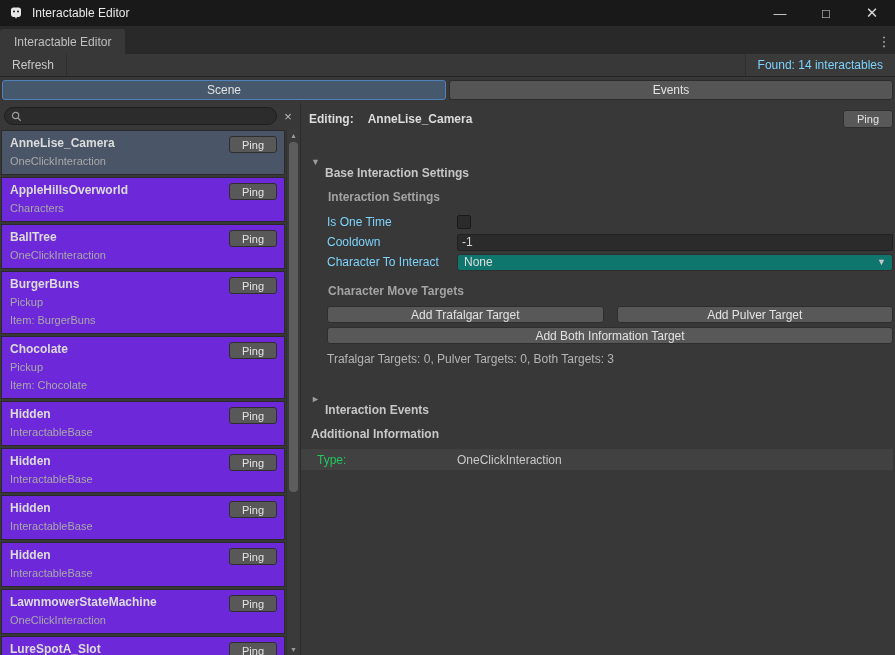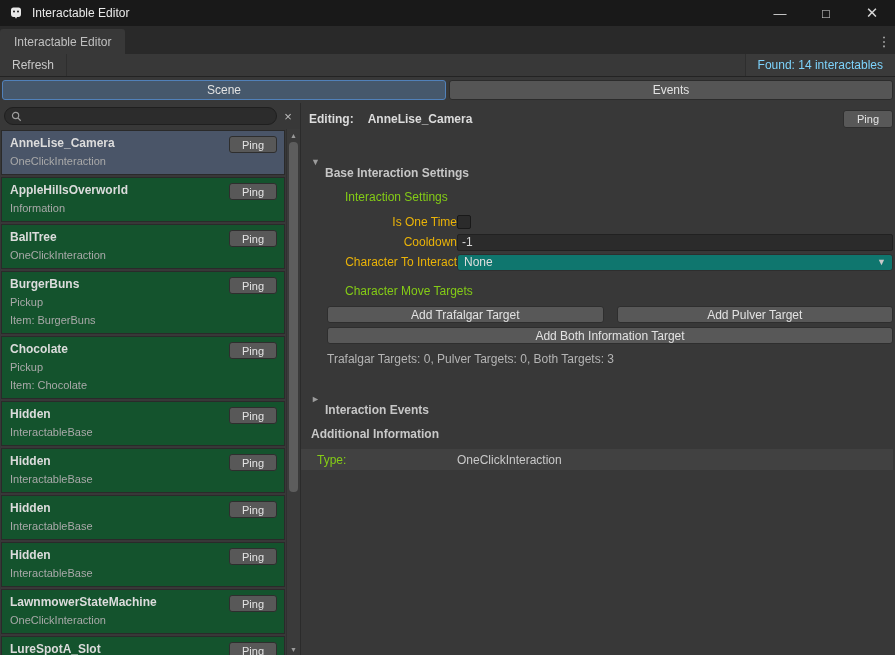--- a/index.html
+++ b/index.html
@@ -49,21 +49,21 @@
   .search-row { height:26px; display:flex; align-items:center; padding:0 4px; }
   .search-field { flex:1; height:18px; background:#2c2c2c; border:1px solid #1f1f1f; border-radius:9px;
                   display:flex; align-items:center; padding:0 6px; }
   .search-field svg { flex:0 0 auto; margin-right:4px; }
   .search-input { flex:1; background:transparent; border:none; outline:none; color:#d8d8d8; font-size:11px;
                   font-family:"Liberation Sans", sans-serif; min-width:0; }
   .clear-x { width:16px; text-align:center; color:#bdbdbd; font-size:13px; margin-left:3px; cursor:default; }
 
   .list-wrap { flex:1; display:flex; overflow:hidden; }
   .list { flex:1; overflow:hidden; padding:1px 1px 0 1px; }
-  .list-item { position:relative; background:#14532d; border:1px solid #2a2a2a; margin-bottom:2px;
+  .list-item { position:relative; background:#6d28d9; border:1px solid #2a2a2a; margin-bottom:2px;
                padding:5px 8px 6px 8px; }
   .list-item.selected { background:#4a5568; }
   .item-name { color:#dcdcdc; font-weight:bold; font-size:12px; line-height:14px; }
   .item-sub { color:#a9a9a9; font-size:11px; line-height:13px; margin-top:5px; }
   .ping-btn { position:absolute; right:7px; top:5px; width:48px; height:17px; background:#585858;
               border:1px solid #2e2e2e; border-radius:3px; color:#e4e4e4; font-size:11px;
               font-family:"Liberation Sans", sans-serif; display:flex; align-items:center; justify-content:center; }
 
   
   .scrollbar { width:14px; background:#3a3a3a; border-left:1px solid #303030; position:relative;
@@ -81,41 +81,41 @@
   .editing-value { font-weight:bold; color:#dcdcdc; }
   .editor-ping { margin-left:auto; width:50px; height:18px; background:#585858; border:1px solid #2e2e2e;
                  border-radius:3px; color:#e4e4e4; font-size:11px; font-family:"Liberation Sans", sans-serif;
                  display:flex; align-items:center; justify-content:center; }
 
   .foldout { display:flex; align-items:center; margin:4px 0 10px 2px; }
   .foldout .tri { color:#9c9c9c; font-size:9px; width:14px; }
   .foldout .fo-label { font-weight:bold; color:#c6c6c6;margin-top:23px; }
 
   .section { padding-left:18px; }
-  .sec-header { font-weight:normal; color:#84cc16; margin:6px 0 8px 18px; }
+  .sec-header { font-weight:bold; color:#a3a3a3; margin:6px 0 8px 1px; }
   .prop-row { display:flex; align-items:center; height:20px; }
-  .prop-label { width:130px; color:#eab308; flex:0 0 auto;text-align:right; }
+  .prop-label { width:130px; color:#7dd3fc; flex:0 0 auto; }
   .checkbox { width:14px; height:14px; background:#2b2b2b; border:1px solid #191919; border-radius:2px; }
   .text-field { flex:1; height:17px; background:#2b2b2b; border:1px solid #212121; border-radius:2px;
                 color:#d8d8d8; font-size:12px; font-family:"Liberation Sans", sans-serif; padding:0 4px; outline:none; }
   .dropdown { flex:1; height:17px; background:#0f766e; border:1px solid #2e2e2e; border-radius:3px;
               display:flex; align-items:center; padding:0 6px; color:#dedede; }
   .dropdown .dd-arrow { margin-left:auto; color:#c9c9c9; font-size:9px; }
 
   .btn-row { display:flex; gap:13px; margin:2px 0 4px 0; }
   .u-btn { flex:1; height:17px; background:#585858; border:1px solid #2e2e2e; border-radius:3px;
            color:#e2e2e2; font-size:12px; font-family:"Liberation Sans", sans-serif;
            display:flex; align-items:center; justify-content:center; }
   .full-btn { width:100%; margin-bottom:8px; }
   .targets-summary { color:#b4b4b4; margin:4px 0 14px 0; }
 
   .add-info-header { font-weight:bold; color:#c8c8c8; margin:10px 0 8px 2px; }
   .type-row { height:21px; background:#414141; display:flex; align-items:center; margin-left:-8px;
               padding-left:16px; }
-  .type-label { width:140px; color:#84cc16; }
+  .type-label { width:140px; color:#22c55e; }
   .type-value { color:#c9c9c9; }
 </style>
 </head>
 <body>
 
 <div class="titlebar">
   <svg class="app-icon" viewBox="0 0 16 16">
     <path d="M3 5 Q3 2.5 5.5 2.5 L10.5 2.5 Q13 2.5 13 5 L13 9 Q13 12 10.5 12 L9 12 L8 13.8 L7 12 L5.5 12 Q3 12 3 9 Z" fill="#e8e8e8"></path>
     <circle cx="6" cy="6.5" r="1" fill="#191919"></circle>
     <circle cx="10" cy="6.5" r="1" fill="#191919"></circle>
@@ -161,21 +161,21 @@
       <div class="list">
 
         <div class="list-item selected">
           <div class="item-name">AnneLise_Camera</div>
           <div class="item-sub">OneClickInteraction</div>
           <button class="ping-btn">Ping</button>
         </div>
 
         <div class="list-item">
           <div class="item-name">AppleHillsOverworld</div>
-          <div class="item-sub">Information</div>
+          <div class="item-sub">Characters</div>
           <button class="ping-btn">Ping</button>
         </div>
 
         <div class="list-item">
           <div class="item-name">BallTree</div>
           <div class="item-sub">OneClickInteraction</div>
           <button class="ping-btn">Ping</button>
         </div>
 
         <div class="list-item">

